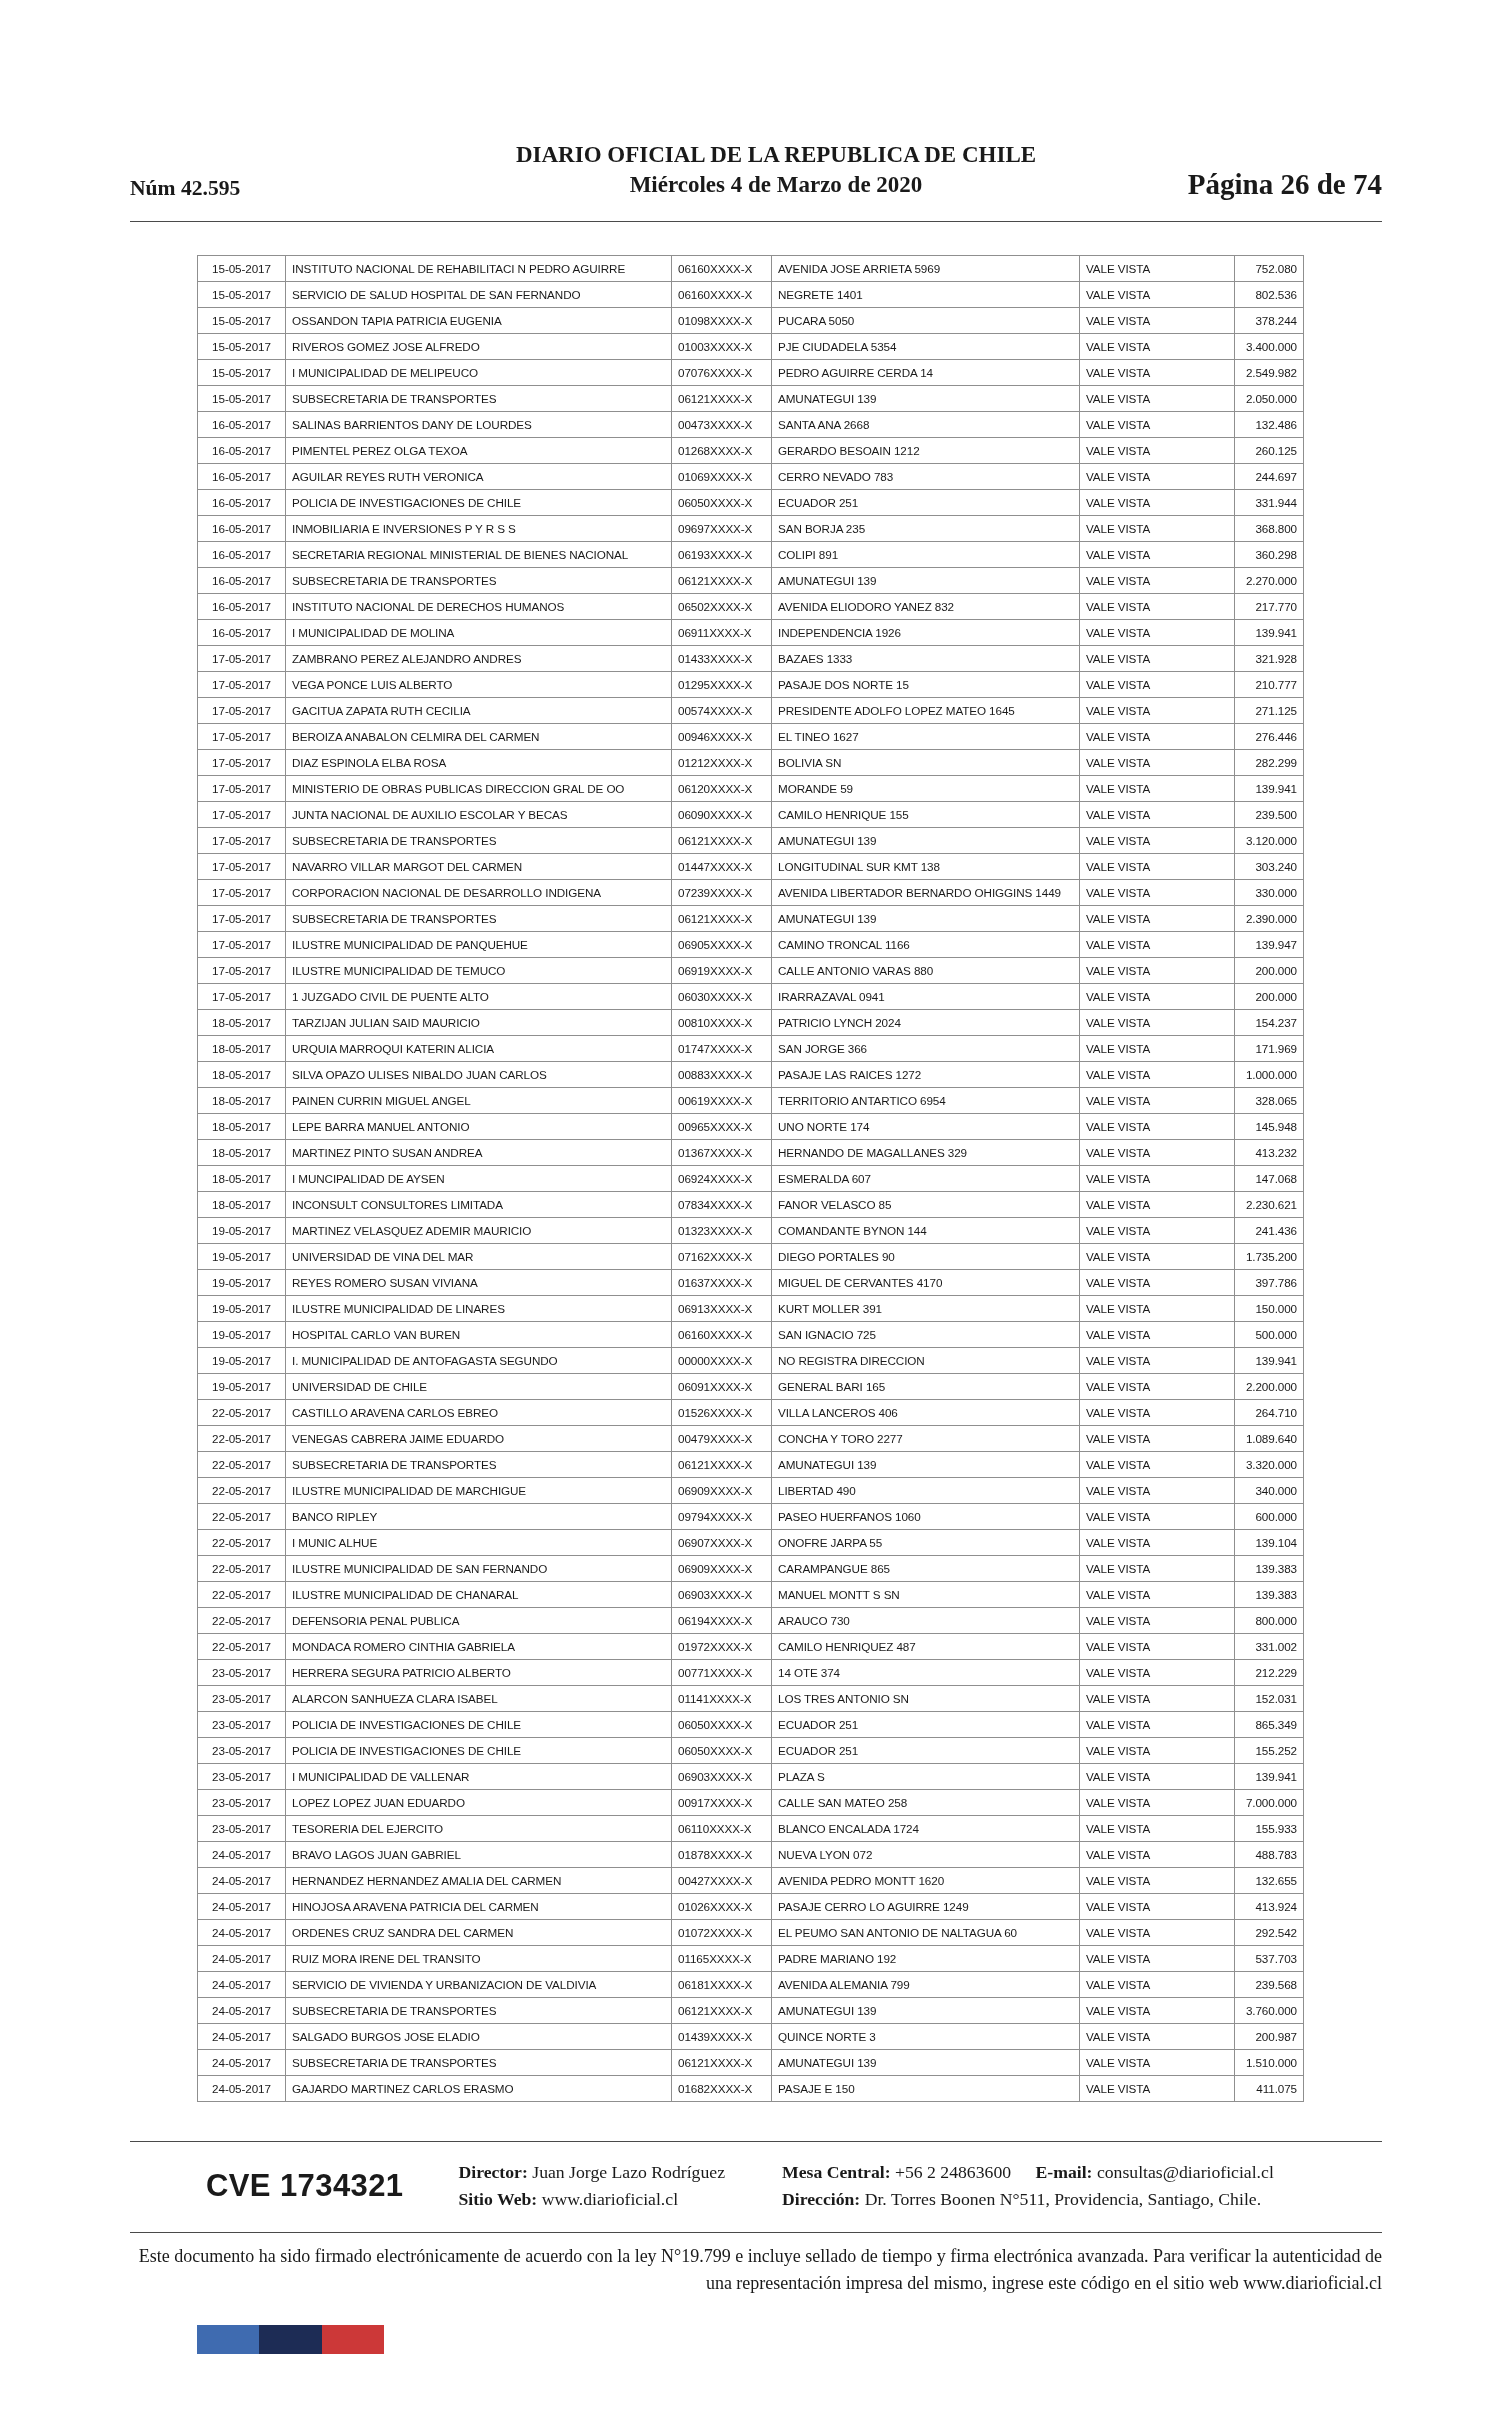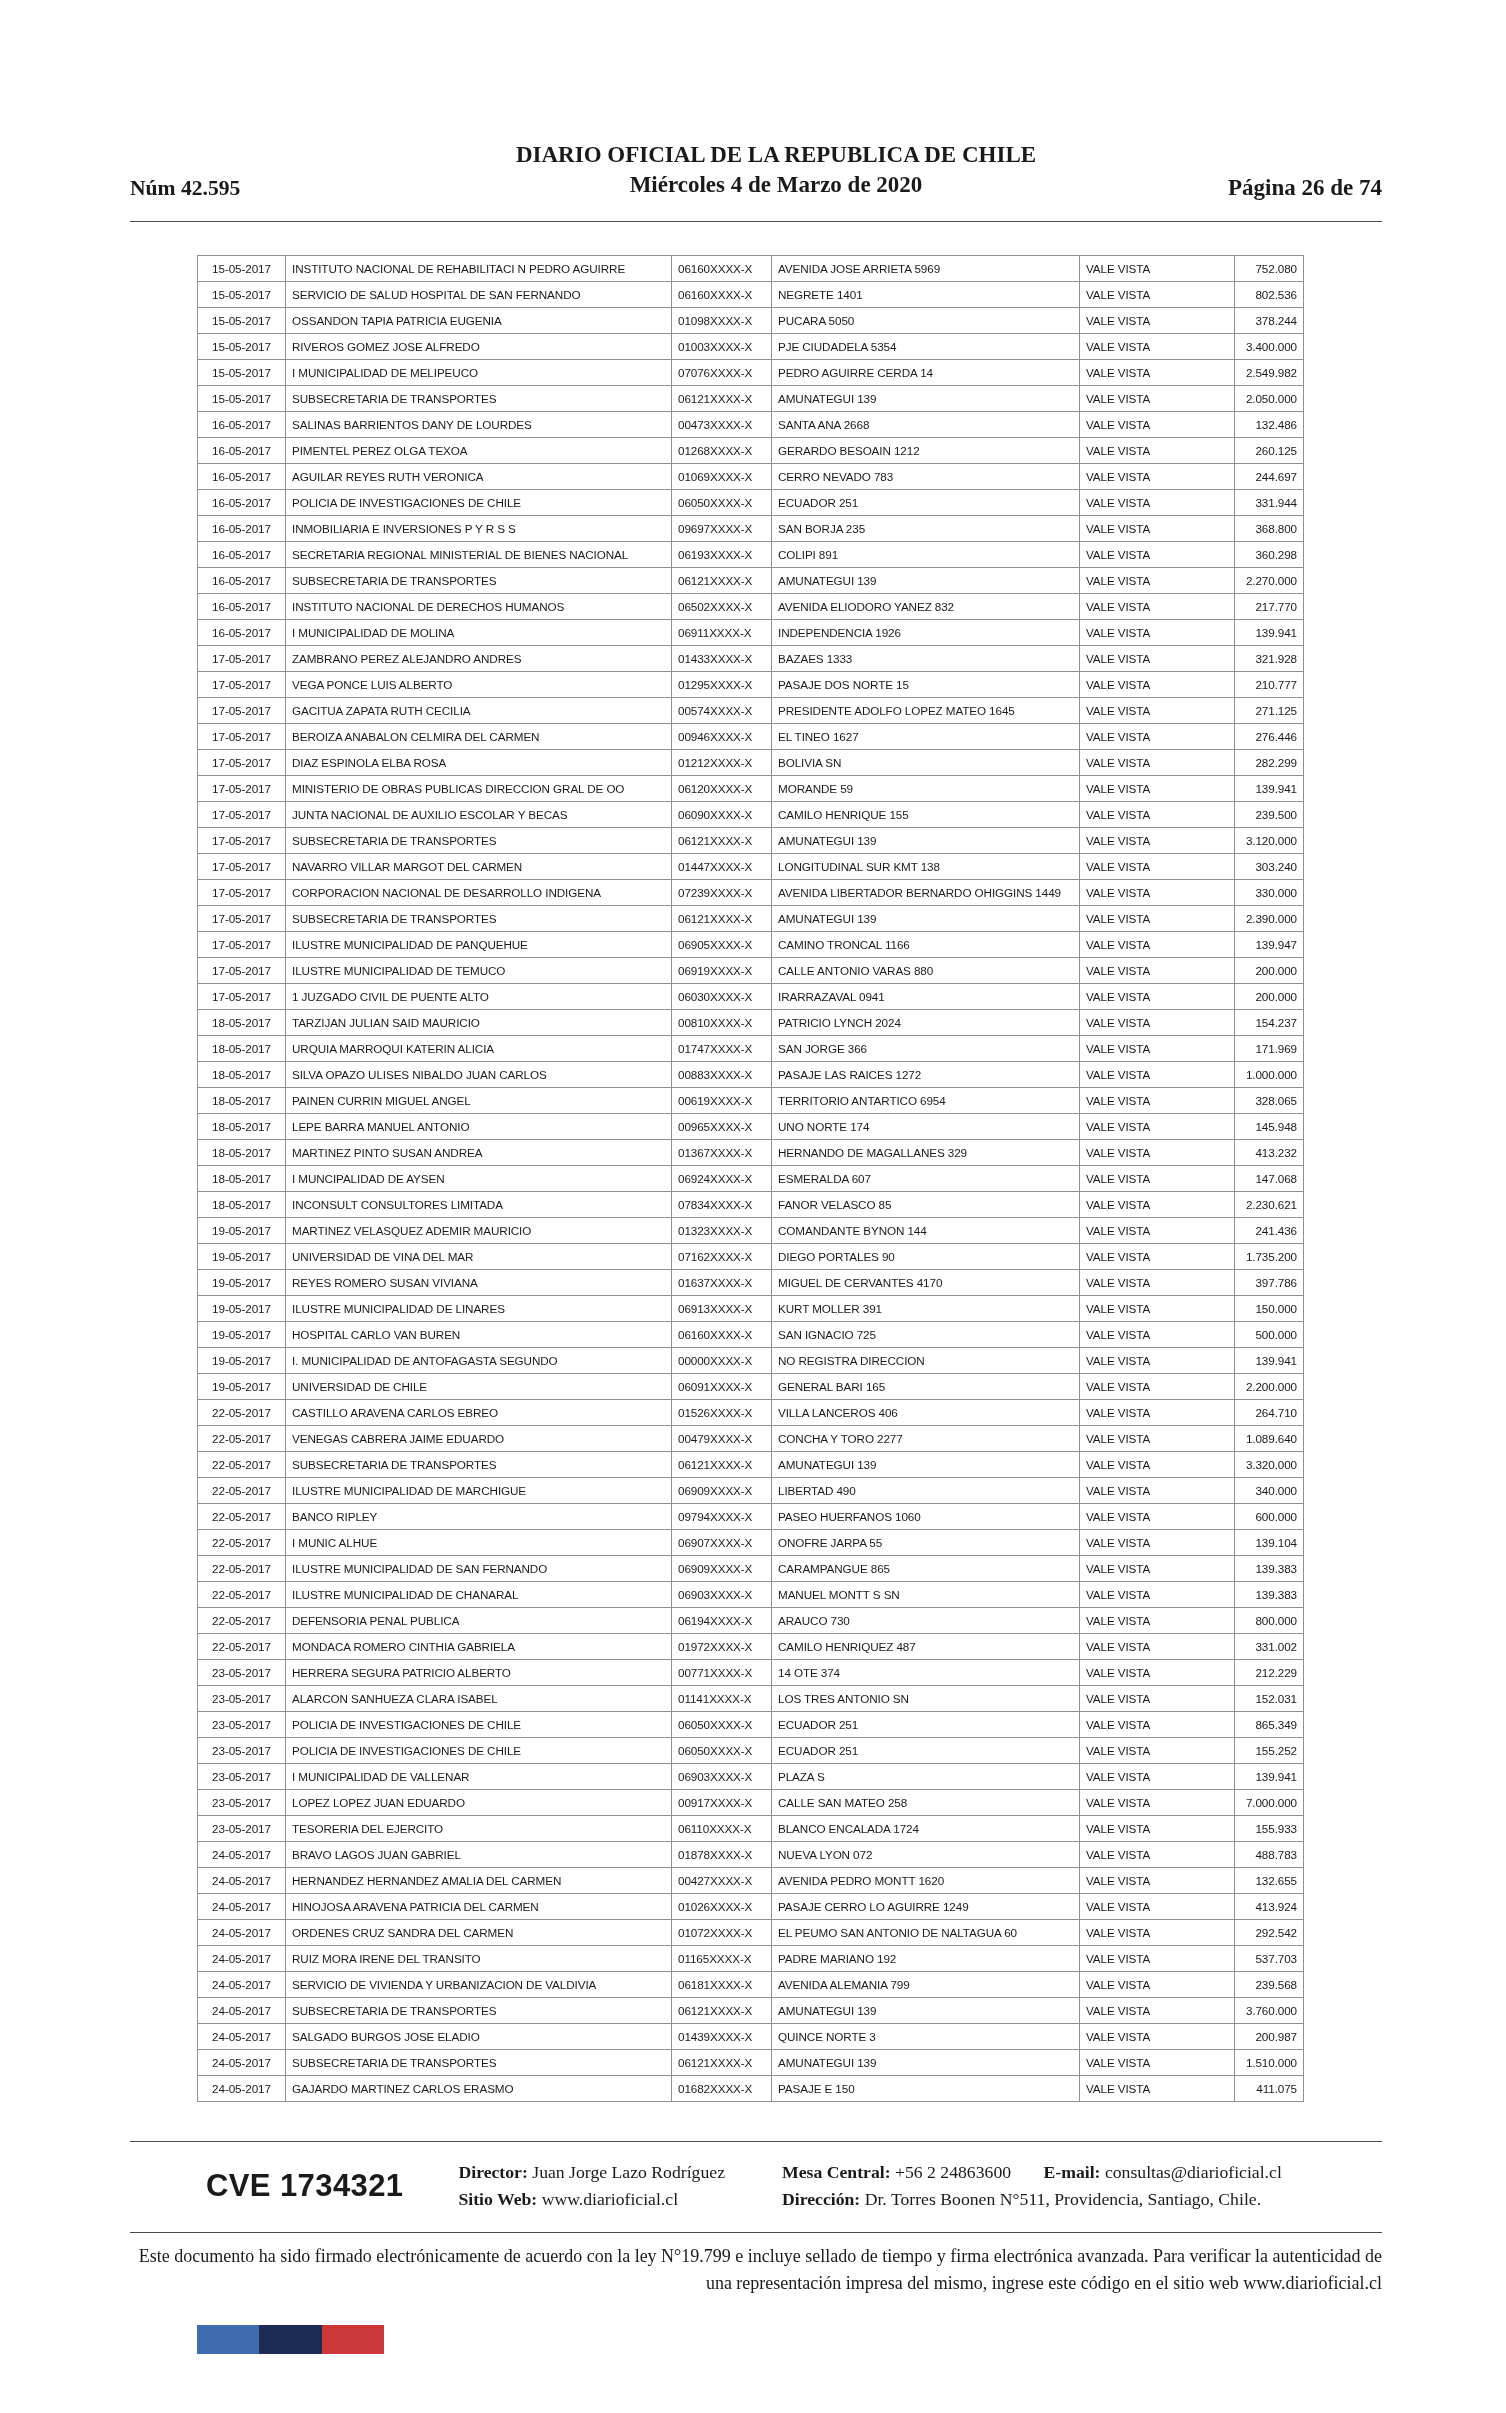--- a/index.html
+++ b/index.html
@@ -20,21 +20,21 @@
     left: 130px;
     top: 140px;
     width: 1252px;
     display: grid;
     grid-template-columns: 1fr auto 1fr;
     align-items: end;
   }
   .header-num  { font-weight: bold; font-size: 21.6px; justify-self: start; }
   .header-center { text-align: center; margin-left: 40px; }
   .header-title, .header-date { font-weight: bold; font-size: 23px; line-height: 1.32; }
-  .header-page { font-weight: bold; font-size: 23px; justify-self: end; }
+  .header-page { font-weight: bold; font-size: 29px; justify-self: end; }
 
   .rule {
     position: absolute;
     left: 130px;
     width: 1252px;
     border-top: 1.3px solid #4a4a4a;
   }
   .rule-header { top: 221px; }
   .rule-footer-top { top: 2141px; }
   .rule-footer-bottom { top: 2232px; }
@@ -84,21 +84,21 @@
     letter-spacing: 0.4px;
   }
   .vdiv { border-left: 1.7px solid #3a3a3a; }
   .fblock {
     padding: 5.2px 28px;
     font-size: 17.7px;
     line-height: 1.5;
     align-self: center;
   }
   .fblock .lbl { font-weight: bold; }
-  .lbl-gap { margin-left: 28px; }
+  .lbl-gap { margin-left: 20px; }
 
   .legal {
     position: absolute;
     left: 130px;
     top: 2243px;
     width: 1252px;
     font-size: 18px;
     line-height: 1.5;
     text-align: right;
   }

